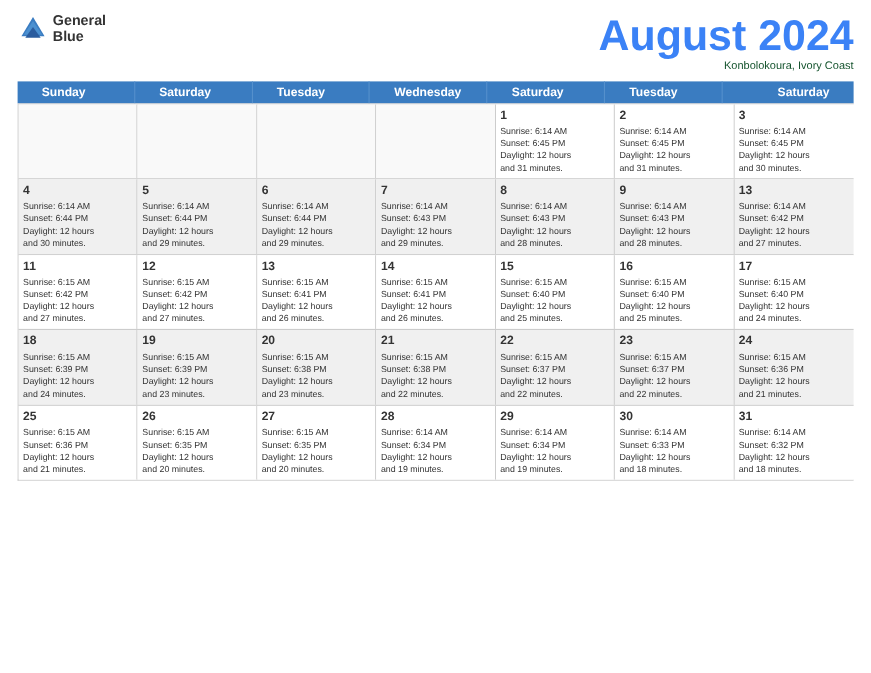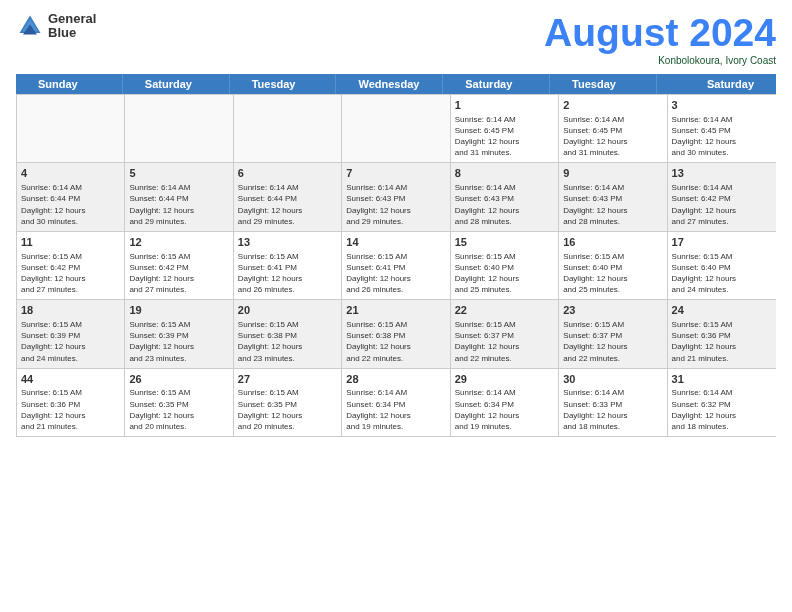--- a/index.html
+++ b/index.html
@@ -324,21 +324,21 @@
           <div class="cal-cell shaded">
             <span class="day-num">24</span>
             <div class="cell-text" style="white-space: pre-line;">Sunrise: 6:15 AM
 Sunset: 6:36 PM
 Daylight: 12 hours
 and 21 minutes.</div>
           </div>
         </div>
         <div class="cal-row">
           <div class="cal-cell">
-            <span class="day-num">44</span>
+            <span class="day-num">25</span>
             <div class="cell-text" style="white-space: pre-line;">Sunrise: 6:15 AM
 Sunset: 6:36 PM
 Daylight: 12 hours
 and 21 minutes.</div>
           </div>
           <div class="cal-cell">
             <span class="day-num">26</span>
             <div class="cell-text" style="white-space: pre-line;">Sunrise: 6:15 AM
 Sunset: 6:35 PM
 Daylight: 12 hours

